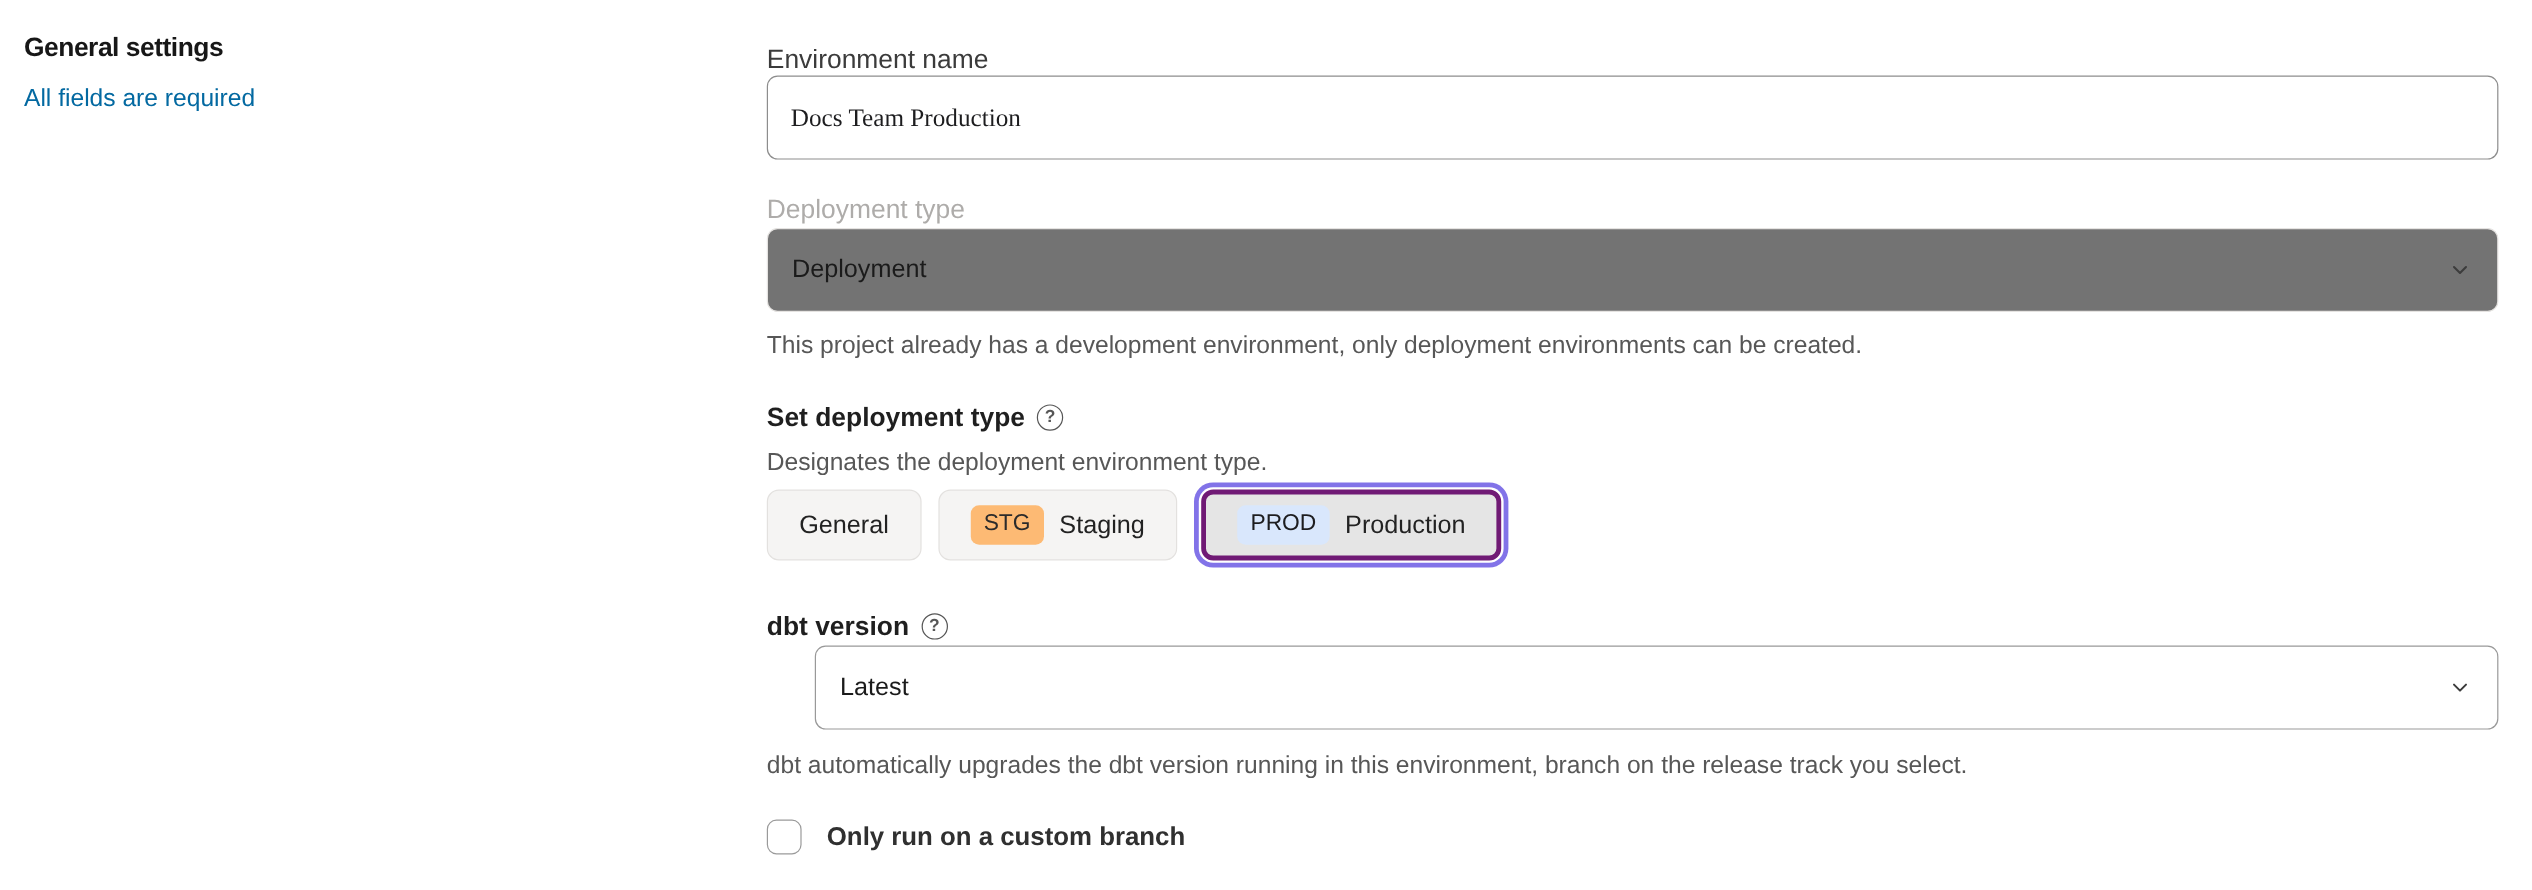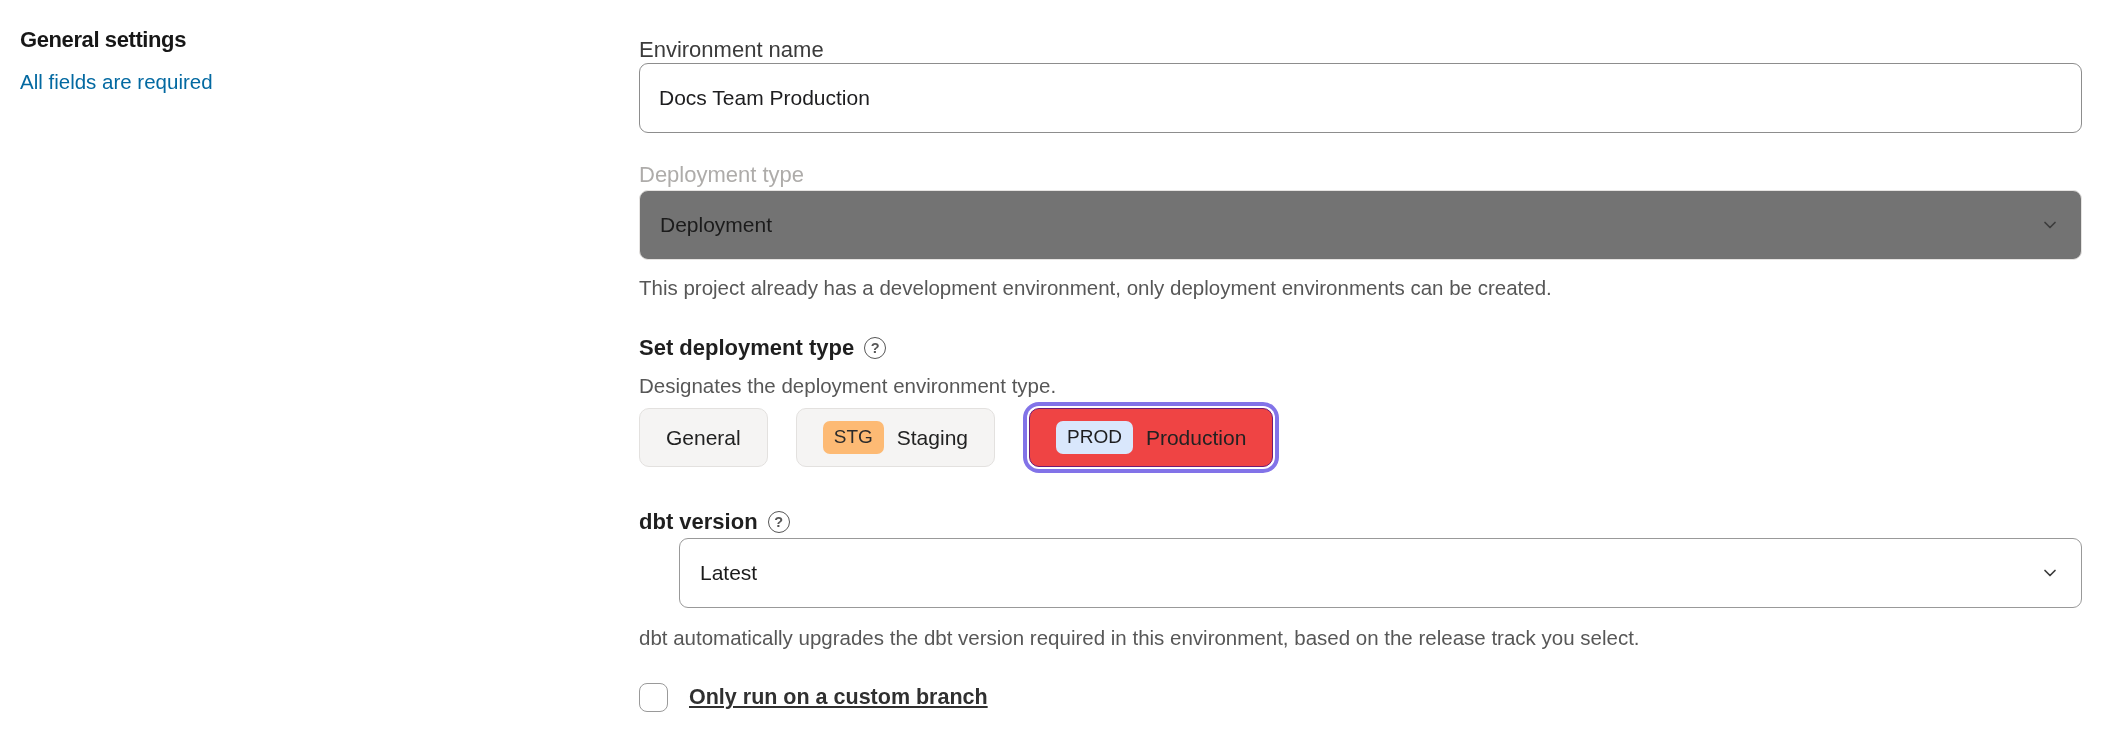--- a/index.html
+++ b/index.html
@@ -22,21 +22,21 @@
   }
   
   .form-col{position:absolute;left:639px;top:36px;width:1443px;}
   .field-label{
     display:block;font-size:22px;font-weight:400;color:#3b3b3b;line-height:27px;
   }
   .field-label.disabled{color:#aeacaa;margin-top:28px;}
   .text-input{
     display:block;width:100%;height:70px;box-sizing:border-box;
     border:1px solid #8d8d8d;border-radius:9px;background:#ffffff;
-    font-family:Liberation Sans, sans-serif;
+    font-family:Liberation Serif, serif;
     font-size:21px;color:#1d1d1f;padding:0 19px;outline:none;
   }
   .select{
     margin-top:2px;height:70px;box-sizing:border-box;border-radius:9px;
     display:flex;align-items:center;justify-content:space-between;
     padding:0 20px;font-size:21px;color:#1b1b1b;cursor:pointer;
   }
   .select.gray{background:#737373;border:1px solid #e5e3e1;}
   .select.white{background:#ffffff;border:1px solid #999999;margin-left:40px;}
   .chev{flex:0 0 auto;}
@@ -49,43 +49,43 @@
     margin-top:32px;display:flex;align-items:center;gap:10px;line-height:28px;
   }
   .section-label-row.second{margin-top:41px;}
   .section-label{font-size:22px;font-weight:600;color:#1f1f1f;}
   .help-icon{
     width:22px;height:22px;border:1.6px solid #565656;border-radius:50%;
     display:inline-flex;align-items:center;justify-content:center;
     font-size:14.5px;font-weight:600;color:#565656;cursor:pointer;
     box-sizing:border-box;line-height:1;
   }
-  .btn-row{margin-top:8px;display:flex;align-items:center;gap:28px;}
+  .btn-row{margin-top:8px;display:flex;align-items:center;gap:14px;}
   .type-btn{
     height:59px;border-radius:10px;background:#f5f4f3;border:1px solid #e3e1df;
     font-family:"Liberation Sans", sans-serif;
     font-size:21px;font-weight:500;color:#222222;padding:0 26px;
     display:flex;align-items:center;gap:13px;cursor:pointer;
   }
   .type-btn.selected{
-    background:#ef4444;border:1px solid #701a75;
+    background:#e5e5e5;border:4px solid #701a75;
     box-shadow:0 0 0 2px #ffffff, 0 0 0 6px #8273e8;
     margin:0 6px;
   }
   .badge{
     font-size:19px;font-weight:500;padding:5px 11px;border-radius:7px;line-height:1.2;
   }
   .badge.stg{background:#fdba74;color:#2b2b2b;}
   .badge.prod{background:#d9e7fc;color:#1d1d1f;}
   .checkbox-row{margin-top:31px;display:flex;align-items:center;gap:21px;}
   .checkbox{
     width:29px;height:29px;box-sizing:border-box;background:#fff;
     border:1.5px solid #9a9a9a;border-radius:8px;cursor:pointer;flex:0 0 auto;
   }
-  .checkbox-label{font-size:21.5px;font-weight:600;color:#303030;cursor:pointer;text-decoration:underline;}
+  .checkbox-label{font-size:21.5px;font-weight:600;color:#303030;cursor:pointer;}
 </style>
 </head>
 <body>
 
 <div class="left-col">
   <h1 class="page-title">General settings</h1>
   <p class="page-subtitle">All fields are required</p>
 </div>
 
 <div class="form-col">
@@ -125,20 +125,20 @@
   <div class="section-label-row second">
     <span class="section-label">dbt version</span>
     <span class="help-icon">?</span>
   </div>
   <div class="select white">
     <span>Latest</span>
     <svg class="chev" width="22" height="22" viewBox="0 0 22 22">
       <path d="M6 8.5l5 5 5-5" stroke="#3c3c3c" stroke-width="1.7" fill="none" stroke-linecap="round" stroke-linejoin="round"></path>
     </svg>
   </div>
-  <div class="helper under">dbt automatically upgrades the dbt version required in this environment, based on the release track you select.</div>
+  <div class="helper under">dbt automatically upgrades the dbt version running in this environment, branch on the release track you select.</div>
 
   <div class="checkbox-row">
     <div class="checkbox" role="checkbox" aria-checked="false"></div>
     <span class="checkbox-label">Only run on a custom branch</span>
   </div>
 
 </div>
 
 </body></html>

